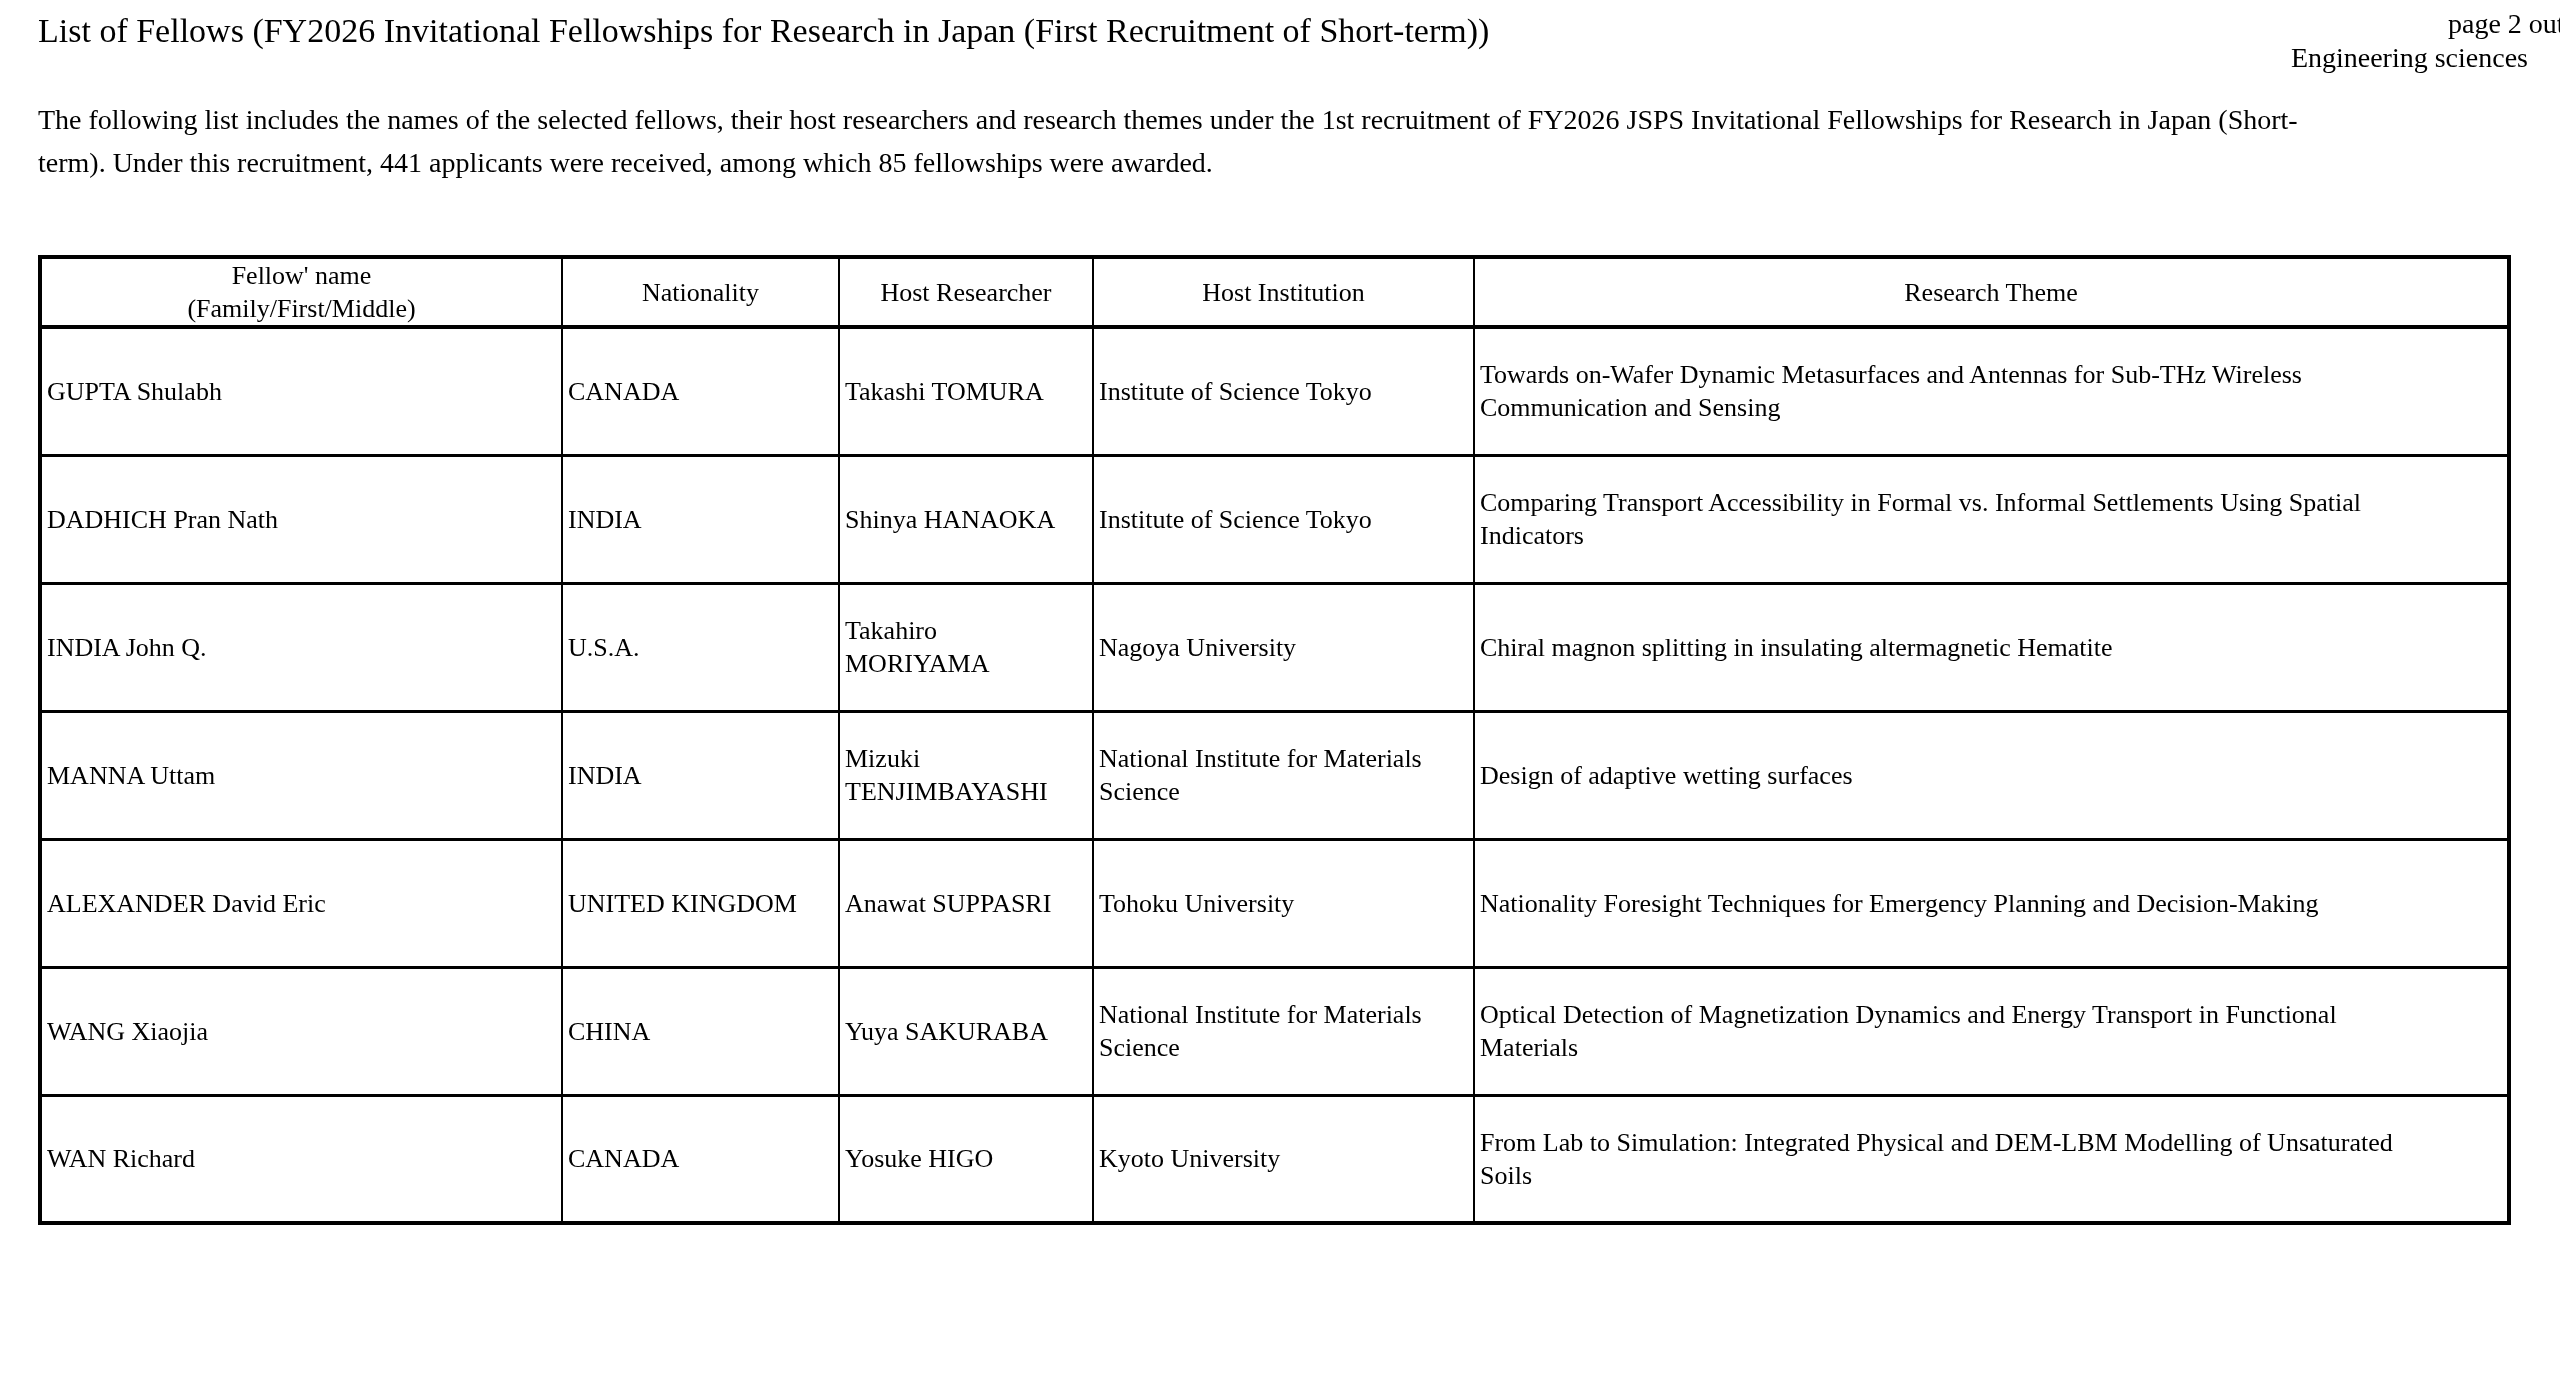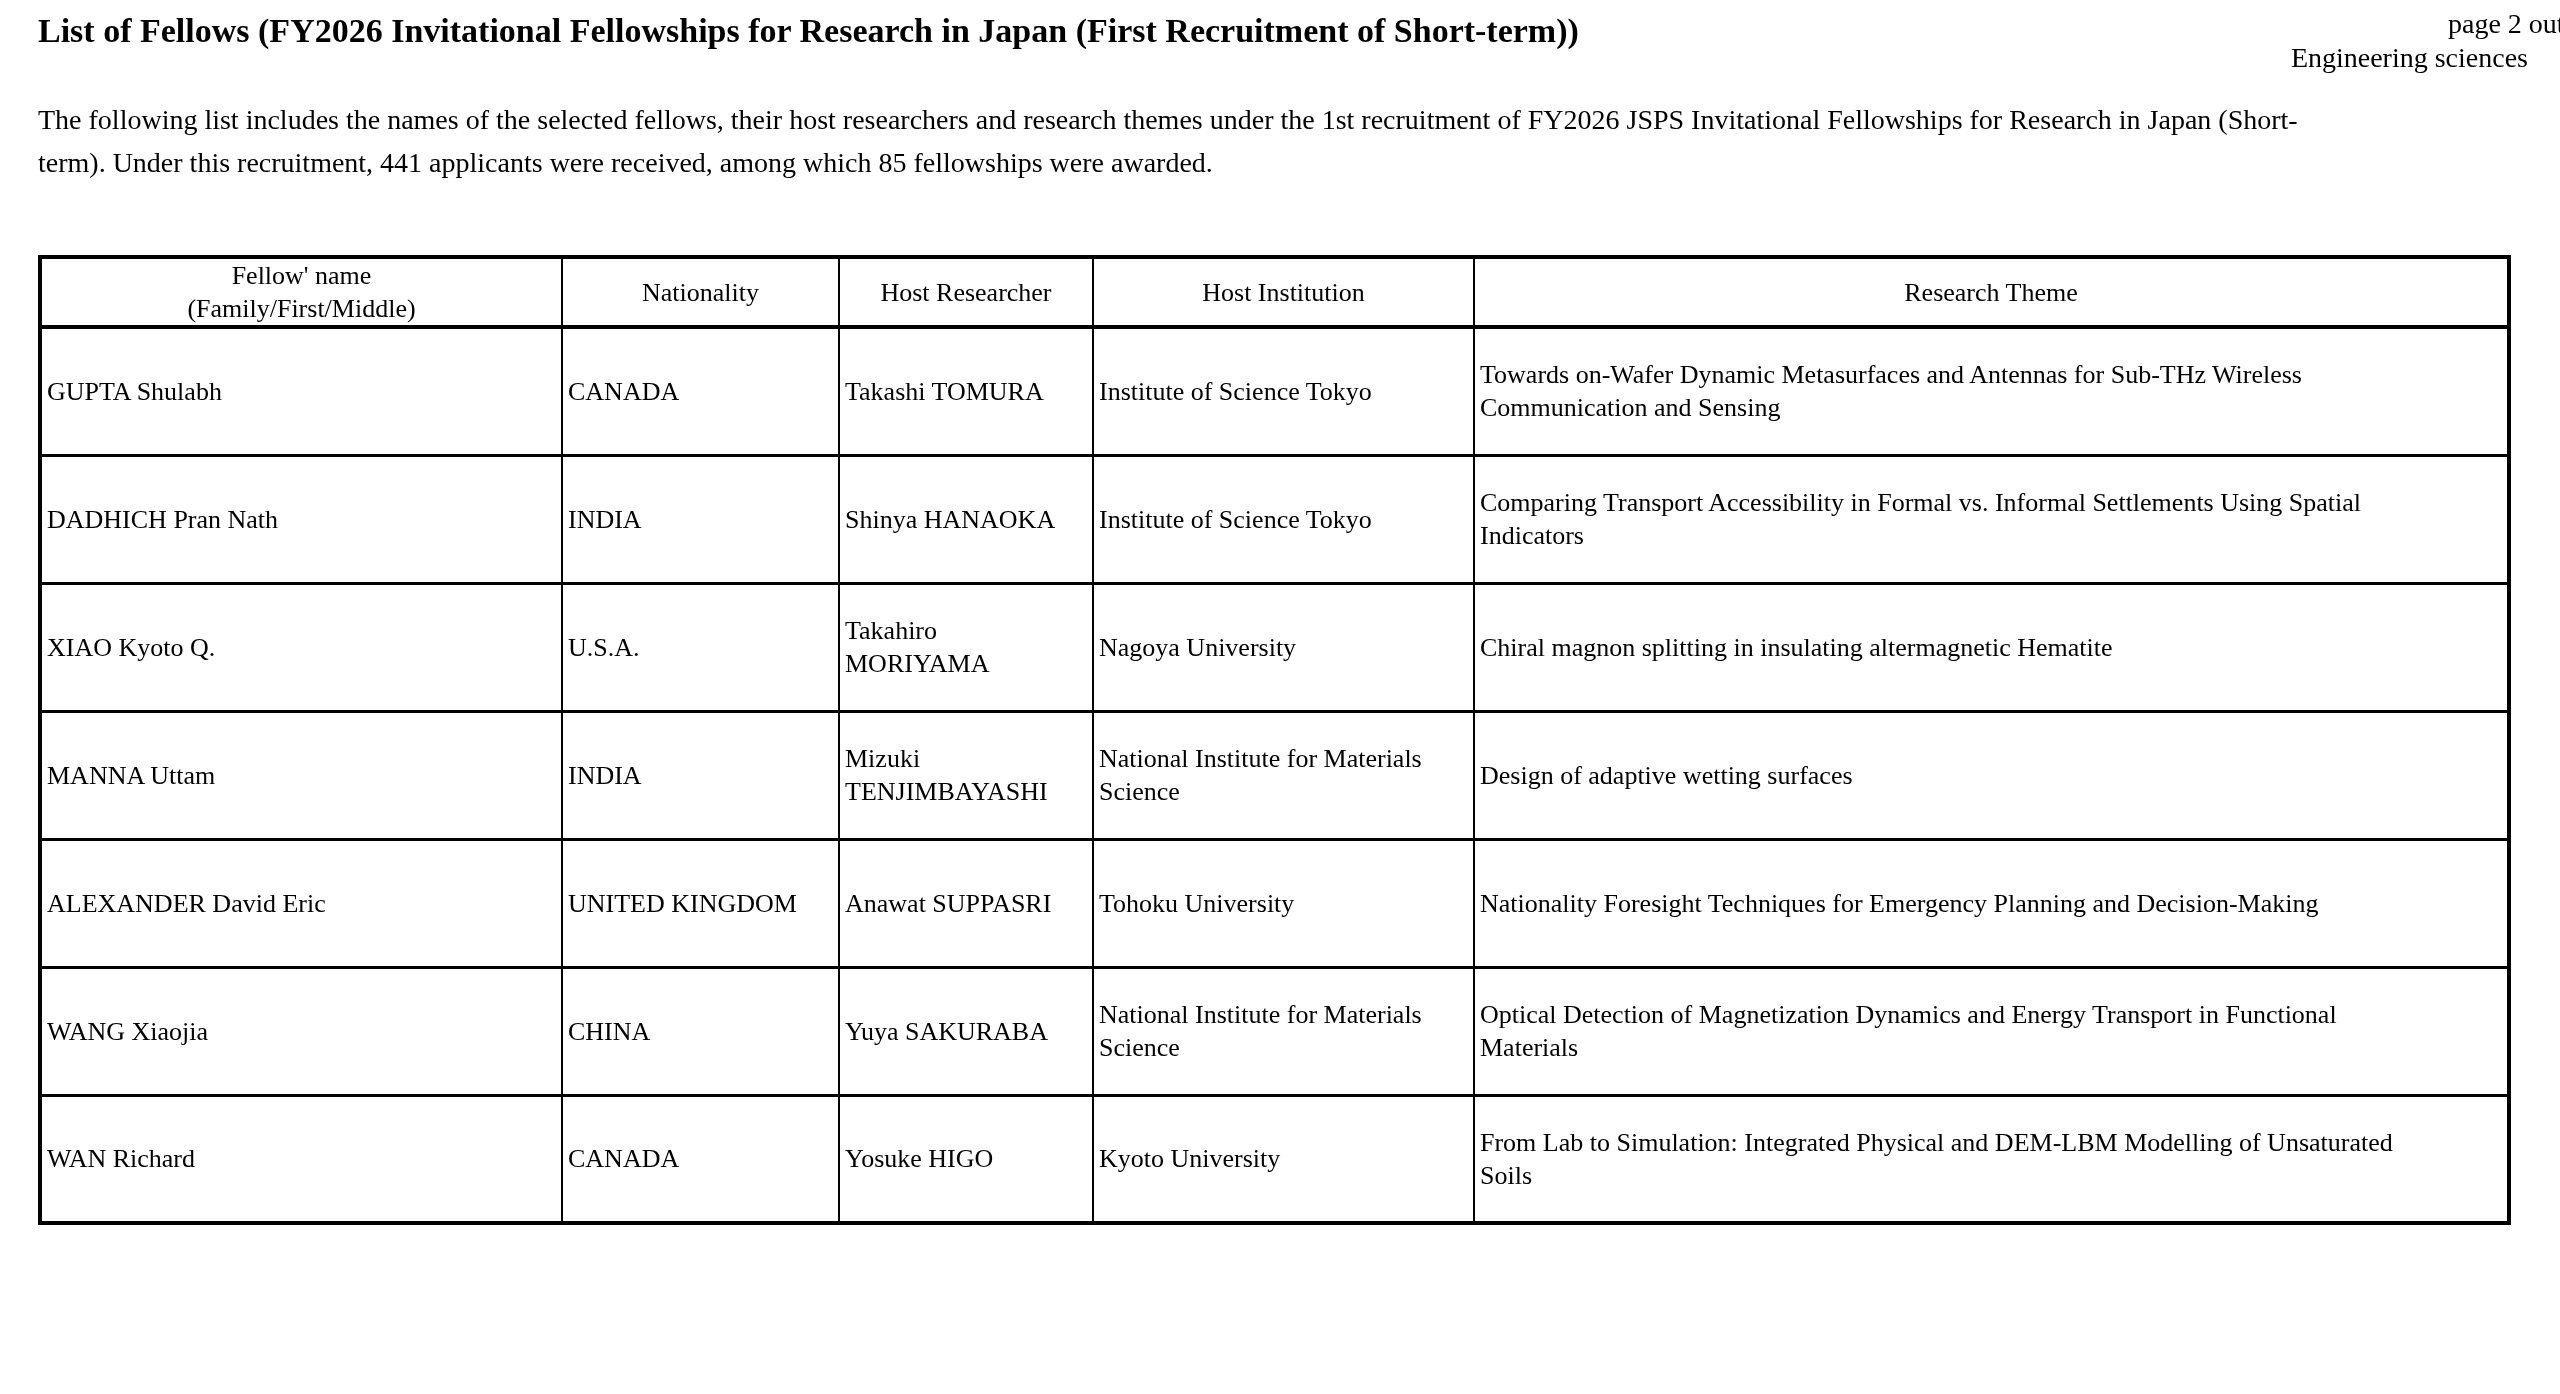--- a/index.html
+++ b/index.html
@@ -11,21 +11,21 @@
     background: #ffffff;
     overflow: hidden;
     font-family: "Liberation Serif", serif;
     color: #000000;
   }
   .doc-title {
     position: absolute;
     left: 38px;
     top: 12px;
     font-size: 34px;
-    font-weight: bold;
+    font-weight: normal;
     white-space: nowrap;
   }
   .page-label {
     position: absolute;
     left: 2448px;
     top: 8px;
     font-size: 28px;
     white-space: nowrap;
   }
   .category-label {
@@ -122,21 +122,21 @@
       </tr>
       <tr>
         <td>DADHICH Pran Nath</td>
         <td>INDIA</td>
         <td>Shinya HANAOKA</td>
         <td>Institute of Science Tokyo</td>
         <td>Comparing Transport Accessibility in Formal vs. Informal Settlements Using Spatial
 Indicators</td>
       </tr>
       <tr>
-        <td>XIAO Kyoto Q.</td>
+        <td>INDIA John Q.</td>
         <td>U.S.A.</td>
         <td>Takahiro
 MORIYAMA</td>
         <td>Nagoya University</td>
         <td>Chiral magnon splitting in insulating altermagnetic Hematite</td>
       </tr>
       <tr>
         <td>MANNA Uttam</td>
         <td>INDIA</td>
         <td>Mizuki

